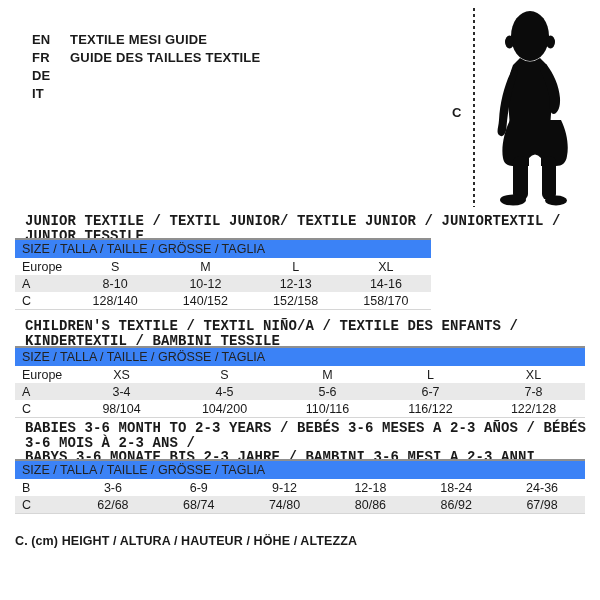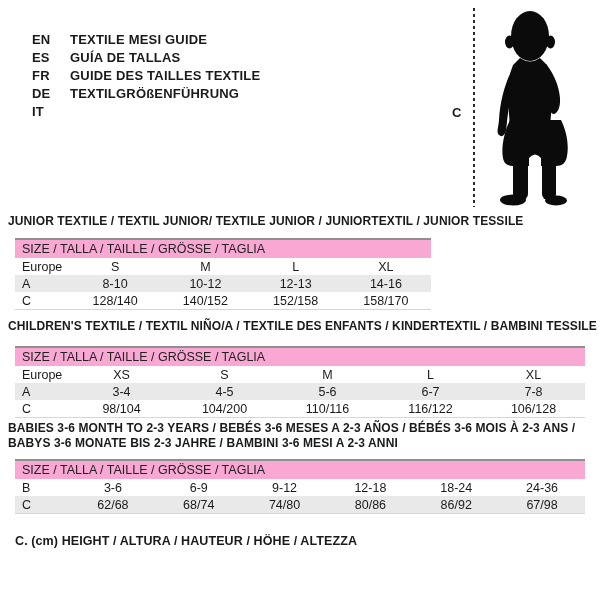--- a/index.html
+++ b/index.html
@@ -11,58 +11,53 @@
   
   .lang-list{position:absolute;top:6px;left:32px;margin-top:24px;}
   .lang-row{display:flex;height:18px;align-items:center;font-weight:bold;font-size:13px;letter-spacing:.2px;}
   .lang-code{width:38px;flex:0 0 38px;}
   
   .dash-line{position:absolute;left:473px;top:8px;width:2px;height:199px;
     background:repeating-linear-gradient(to bottom,#2b2b2b 0 3px,transparent 3px 6px);}
   .c-label{position:absolute;left:452px;top:105px;font-size:13px;font-weight:bold;}
   .toddler{position:absolute;left:487px;top:8px;}
   
-  .section-title{position:absolute;left:8px;font-weight:bold;font-size:12px;
-    letter-spacing:.1px;line-height:14.5px;white-space:pre-line;}
+  .section-title{position:absolute;left:25px;font-weight:bold;font-size:14px;
+    letter-spacing:.1px;line-height:14.5px;white-space:pre-line;font-family:Liberation Mono, monospace;}
   #t1-title{top:214px;}
   #t2-title{top:319px;}
   #t3-title{top:421px;}
   
   table{position:absolute;border-collapse:collapse;table-layout:fixed;
     font-size:12.5px;border-bottom:1px solid #d6d6d6;}
   #table1{left:15px;top:238px;width:416px;}
   #table2{left:15px;top:346px;width:570px;}
   #table3{left:15px;top:459px;width:570px;}
-  th.size-h{background:#f9a8d4;border-top:2px solid #8f8f8f;text-align:left;
+  th.size-h{background:#3b82f6;border-top:2px solid #8f8f8f;text-align:left;
     font-weight:400;color:#222;height:16px;padding:1px 0 1px 7px;}
   td{text-align:center;height:17px;padding:0;font-weight:400;}
   td.label{text-align:left;padding-left:7px;margin-top:28px;}
   tr.shaded{background:#e9e9e9;}
   
   .notes{position:absolute;left:15px;top:532px;font-weight:bold;font-size:12.5px;line-height:19px;letter-spacing:.1px;}
 </style>
 </head>
 <body>
 
 <div class="lang-list">
   <div class="lang-row">
     <span class="lang-code">EN</span>
     <span class="lang-label">TEXTILE MESI GUIDE</span>
   </div>
   <div class="lang-row">
-    <span class="lang-code">ES</span>
-    <span class="lang-label">GUÍA DE TALLAS</span>
-  </div>
-  <div class="lang-row">
     <span class="lang-code">FR</span>
     <span class="lang-label">GUIDE DES TAILLES TEXTILE</span>
   </div>
   <div class="lang-row">
     <span class="lang-code">DE</span>
-    <span class="lang-label">TEXTILGRÖßENFÜHRUNG</span>
   </div>
   <div class="lang-row">
     <span class="lang-code">IT</span>
   </div>
 </div>
 
 <div class="dash-line"></div>
 <span class="c-label">C</span>
 <svg class="toddler" width="102" height="200" viewBox="0 0 102 200" aria-hidden="true">
   <g fill="#0b0b0b">
@@ -150,21 +145,21 @@
         <td>5-6</td>
         <td>6-7</td>
         <td>7-8</td>
       </tr>
       <tr>
         <td class="label">C</td>
         <td>98/104</td>
         <td>104/200</td>
         <td>110/116</td>
         <td>116/122</td>
-        <td>106/128</td>
+        <td>122/128</td>
       </tr>
     </tbody>
 </table>
 
 <div id="t3-title" class="section-title">BABIES 3-6 MONTH TO 2-3 YEARS / BEBÉS 3-6 MESES A 2-3 AÑOS / BÉBÉS 3-6 MOIS À 2-3 ANS /
 BABYS 3-6 MONATE BIS 2-3 JAHRE / BAMBINI 3-6 MESI A 2-3 ANNI</div>
 <table id="table3">
     <colgroup>
       <col style="width: 55px;">
       <col>

